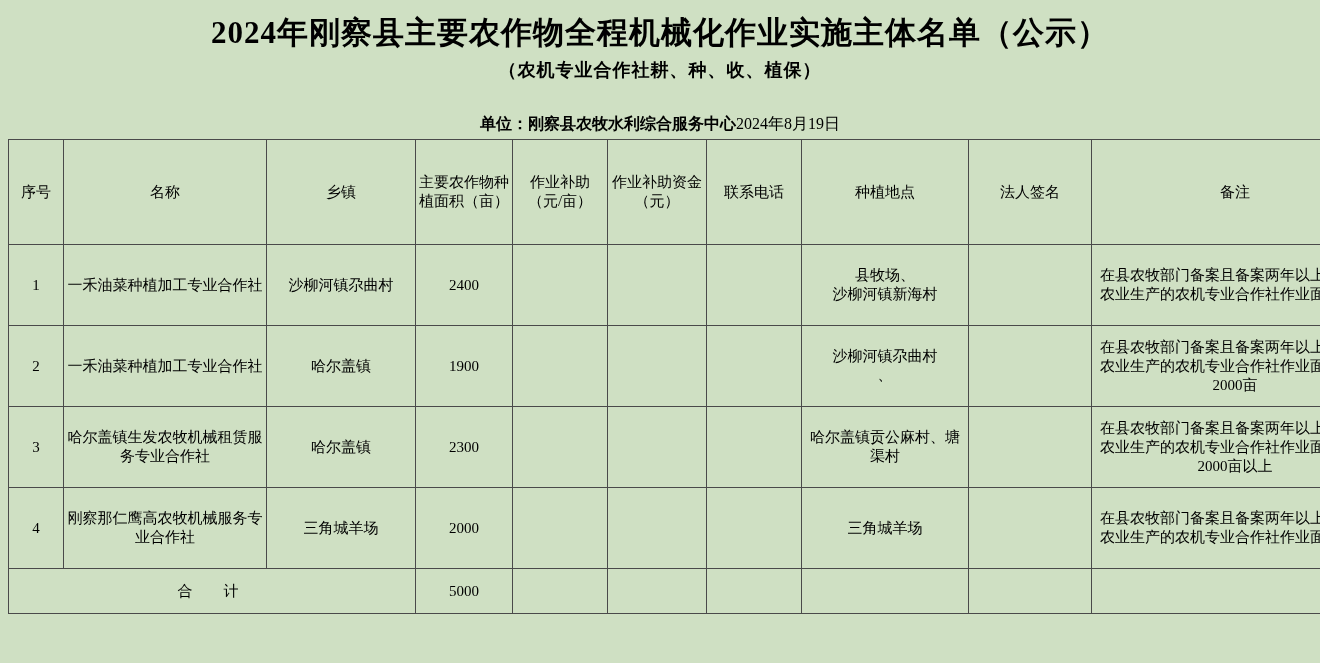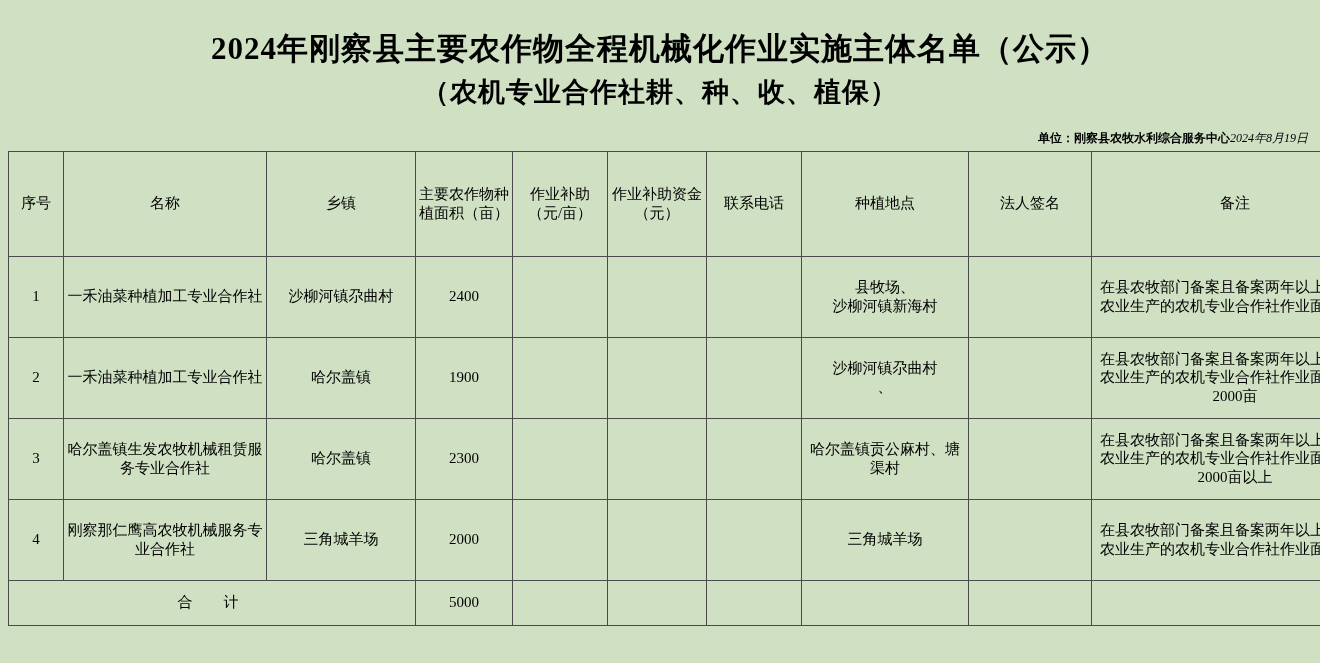--- a/index.html
+++ b/index.html
@@ -12,53 +12,52 @@
     background: #cfe0c3;
     font-family: "Liberation Serif", "DejaVu Serif", serif;
     color: #000;
     overflow: hidden;
   }
   .page {
     width: 1320px;
     height: 483px;
     position: relative;
     box-sizing: border-box;
-    padding: 16px 8px;
+    padding: 0 8px;
   }
   .title-block {
     text-align: center;
     padding-top: 14px;
   }
   .title-main {
     font-size: 31px;
     font-weight: bold;
     letter-spacing: 1px;
     line-height: 1.25;
   }
   .title-sub {
-    font-size: 27px;
+    font-size: 18px;
     font-weight: bold;
     letter-spacing: 1px;
     line-height: 1.3;
     margin-top: 6px;
   }
   .meta-row {
     display: flex;
-    justify-content: flex-end;
+    justify-content: center;
     align-items: flex-end;
-    font-size: 12px;
-    margin-top: 20px;
+    font-size: 16px;
+    margin-top: 32px;
     padding: 0 4px 4px 4px;
   }
   .meta-left {
     font-weight: bold;
   }
   .meta-right {
     font-weight: normal;
-    font-style: italic;
   }
   table.main-table {
     border-collapse: collapse;
     width: 1304px;
     table-layout: fixed;
     background: transparent;
   }
   table.main-table td, table.main-table th {
     border: 1px solid #4a4a4a;
     font-size: 15px;

